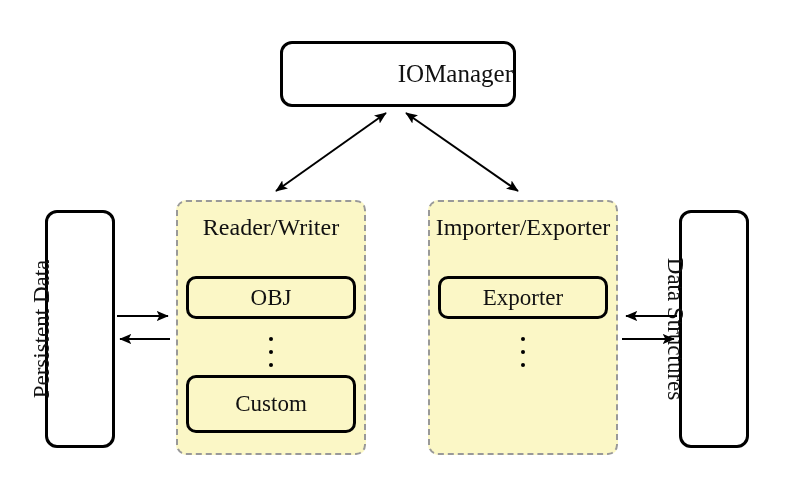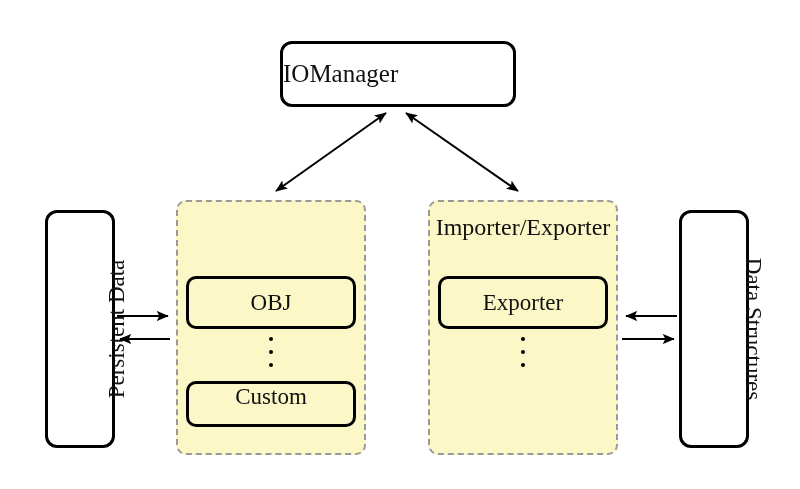--- a/index.html
+++ b/index.html
@@ -15,21 +15,21 @@
     background: var(--background, #ffffff);
     overflow: hidden;
   }
   .node {
     position: absolute;
     background: var(--node-fill, #ffffff);
     border: 3px solid var(--node-border, #000000);
     border-radius: 12px;
     display: flex;
     align-items: center;
-    justify-content: flex-start;
+    justify-content: flex-end;
   }
   .node-iomanager {
     left: 280px; top: 41px; width: 236px; height: 66px;
     font-size: 25px;
   }
   .node-side {
     width: 70px; top: 210px; height: 238px;
     font-size: 23px;
   }
   .node-persistent { left: 45px; }
@@ -60,22 +60,22 @@
     border: 3px solid var(--node-border, #000000);
     border-radius: 10px;
     display: flex;
     flex-direction: column;
     align-items: center;
     justify-content: center;
     text-align: center;
     font-size: 23px;
     line-height: 26px;
   }
-  .item-top { top: 74px; height: 53px; }
-  .item-bottom { top: 179px; height: 46px; justify-content: space-between; }
+  .item-top { top: 74px; height: 43px; }
+  .item-bottom { top: 173px; height: 58px; }
   .item span { display: block; white-space: nowrap; }
 
   .vdots {
     position: absolute;
     left: 50%; top: 135px;
     transform: translateX(-50%);
     display: flex;
     flex-direction: column;
     gap: 9px;
   }
@@ -107,20 +107,21 @@
 
   <div class="node node-side node-persistent">
     <span class="rot-ccw">Persistent Data</span>
   </div>
 
   <div class="node node-side node-datastruct">
     <span class="rot-cw">Data Structures</span>
   </div>
 
   <div class="group group-left">
+    <div class="group-title">Reader/Writer</div>
     <div class="item item-top">
       <span>OBJ</span>
     </div>
     <div class="vdots">
         <i></i>
         <i></i>
         <i></i>
       </div>
     <div class="item item-bottom">
       <span>Custom</span>

